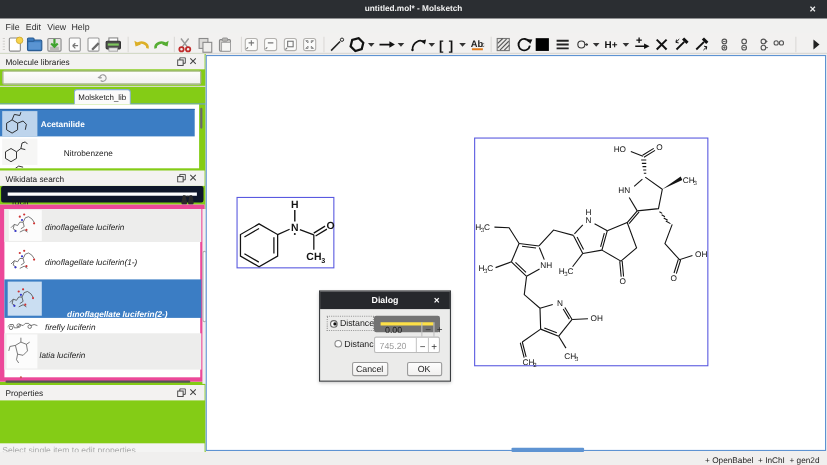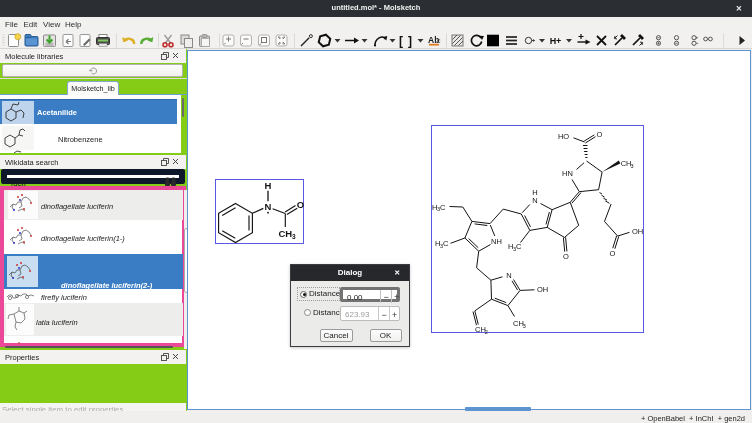--- a/index.html
+++ b/index.html
@@ -535,31 +535,31 @@
   <div id="statusbar" class="abs">
     <div class="t">+ OpenBabel&nbsp; + InChI&nbsp; + gen2d</div>
   </div>
   <div id="dialog" class="abs">
     <div class="dtitle">Dialog</div>
     <div class="dx">✕</div>
     <div class="abs" style="left:9px;top:25.5px;width:7px;height:7px;border:1px solid #666;border-radius:50%;background:#fdfdfd;"></div>
     <div class="abs" style="left:11.5px;top:28px;width:3px;height:3px;border-radius:50%;background:#111;"></div>
     <div class="abs" style="left:6px;top:22px;width:43px;height:13.5px;border:1px dotted #9a9a9a;"></div>
     <div class="abs" style="left:18px;top:24px;font-size:8px;color:#1a1a1a;">Distance</div>
-    <div class="abs" style="left:49px;top:21.5px;width:60px;height:15px;background:#ffffff;border:3px solid #737373;border-radius:2px;">
+    <div class="abs" style="left:49px;top:21.5px;width:60px;height:15px;background:#fde047;border:6px solid #737373;border-radius:2px;">
       <span class="abs" style="left:4px;top:3px;font-size:8px;color:#1a1a1a;">0.00</span>
       <div class="abs" style="left:37px;top:0;width:1px;height:13px;background:#c0c0c0;"></div>
       <div class="abs" style="left:48px;top:0;width:1px;height:13px;background:#c0c0c0;"></div>
       <span class="abs" style="left:40.5px;top:2.5px;font-size:9px;color:#333;">−</span>
       <span class="abs" style="left:51px;top:2.5px;font-size:9px;color:#333;">+</span>
     </div>
     <div class="abs" style="left:12.5px;top:44px;width:7px;height:7px;border:1px solid #8a8a8a;border-radius:50%;background:#fdfdfd;"></div>
     <div class="abs" style="left:22px;top:43px;font-size:8px;color:#1a1a1a;">Distance</div>
     <div class="abs" style="left:49px;top:41px;width:60px;height:15px;background:#fff;border:1px solid #bbb;border-radius:2px;">
-      <span class="abs" style="left:4px;top:3px;font-size:8px;color:#9b9b9b;">623.93</span>
+      <span class="abs" style="left:4px;top:3px;font-size:8px;color:#9b9b9b;">745.20</span>
       <div class="abs" style="left:37px;top:0;width:1px;height:13px;background:#c8c8c8;"></div>
       <div class="abs" style="left:48px;top:0;width:1px;height:13px;background:#c8c8c8;"></div>
       <span class="abs" style="left:40.5px;top:2.5px;font-size:9px;color:#333;">−</span>
       <span class="abs" style="left:51px;top:2.5px;font-size:9px;color:#333;">+</span>
     </div>
     <div class="abs" style="left:28.5px;top:64px;width:33px;height:13px;background:linear-gradient(#fdfdfd,#f1f0ef);border:1px solid #9b9b9b;border-radius:2px;font-size:8px;color:#1a1a1a;text-align:center;line-height:12px;">Cancel</div>
     <div class="abs" style="left:78.5px;top:64px;width:32px;height:13px;background:linear-gradient(#fdfdfd,#f1f0ef);border:1px solid #9b9b9b;border-radius:2px;font-size:8px;color:#1a1a1a;text-align:center;line-height:12px;">OK</div>
   </div>
 
 </body></html>

